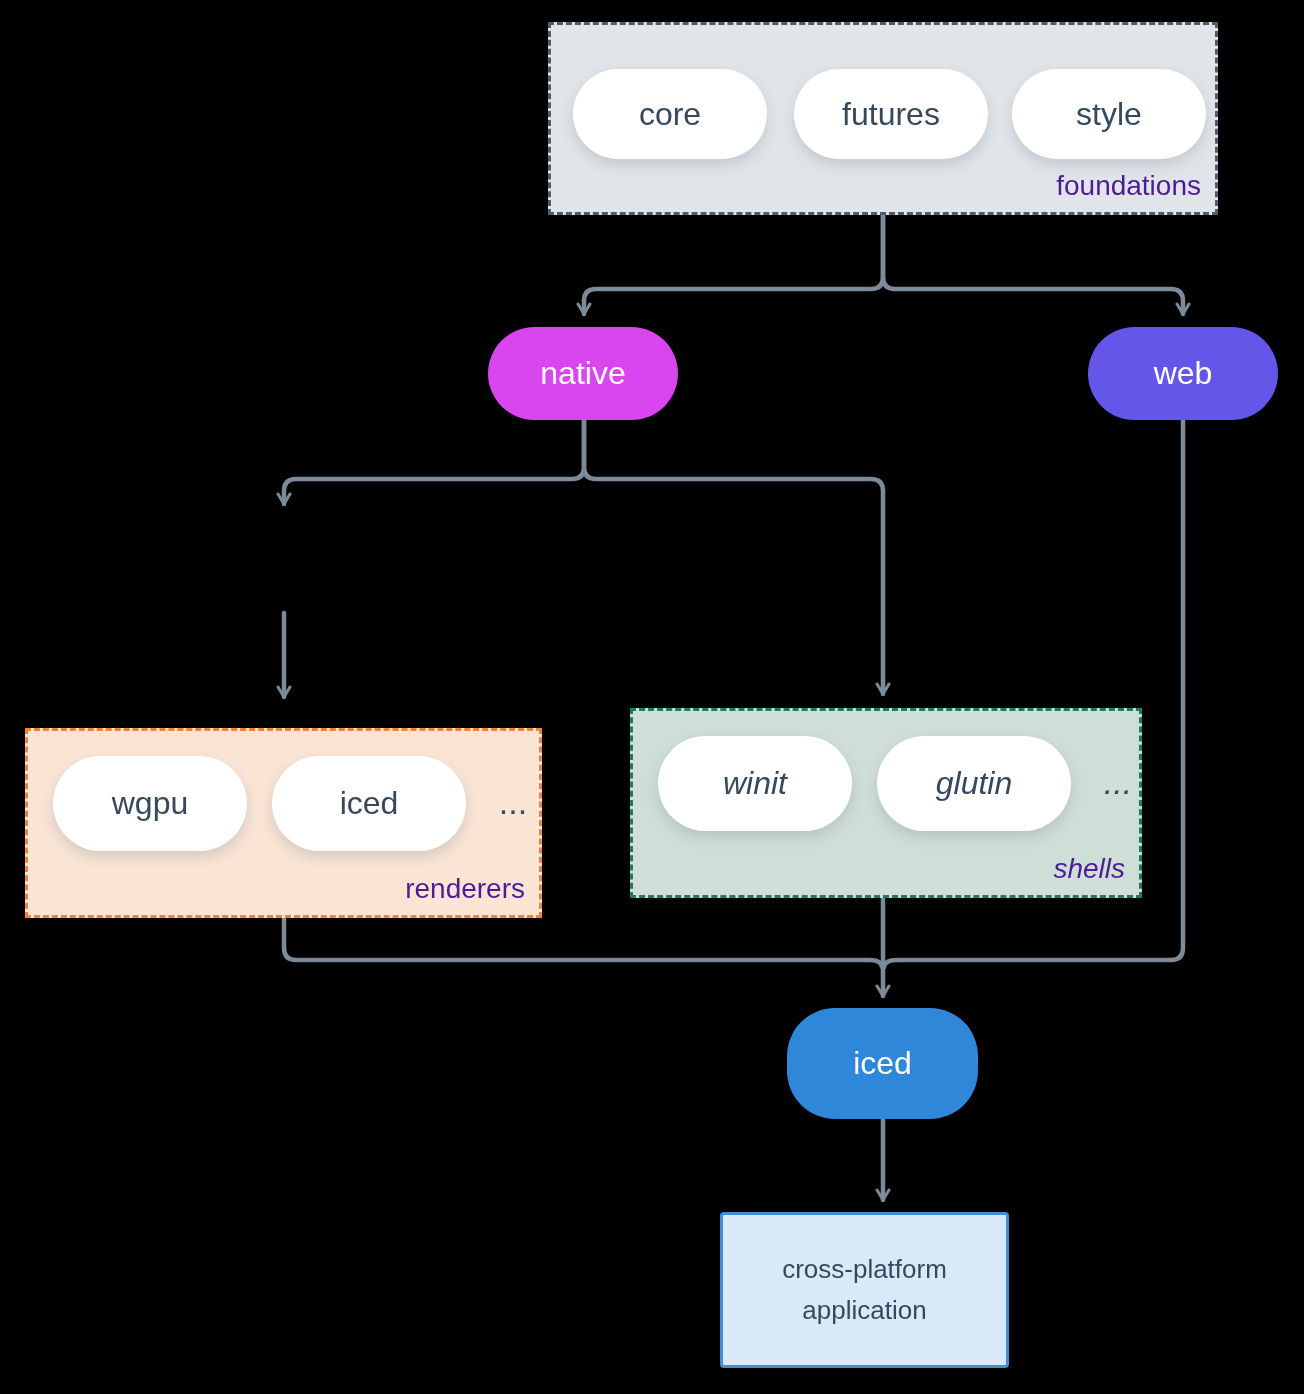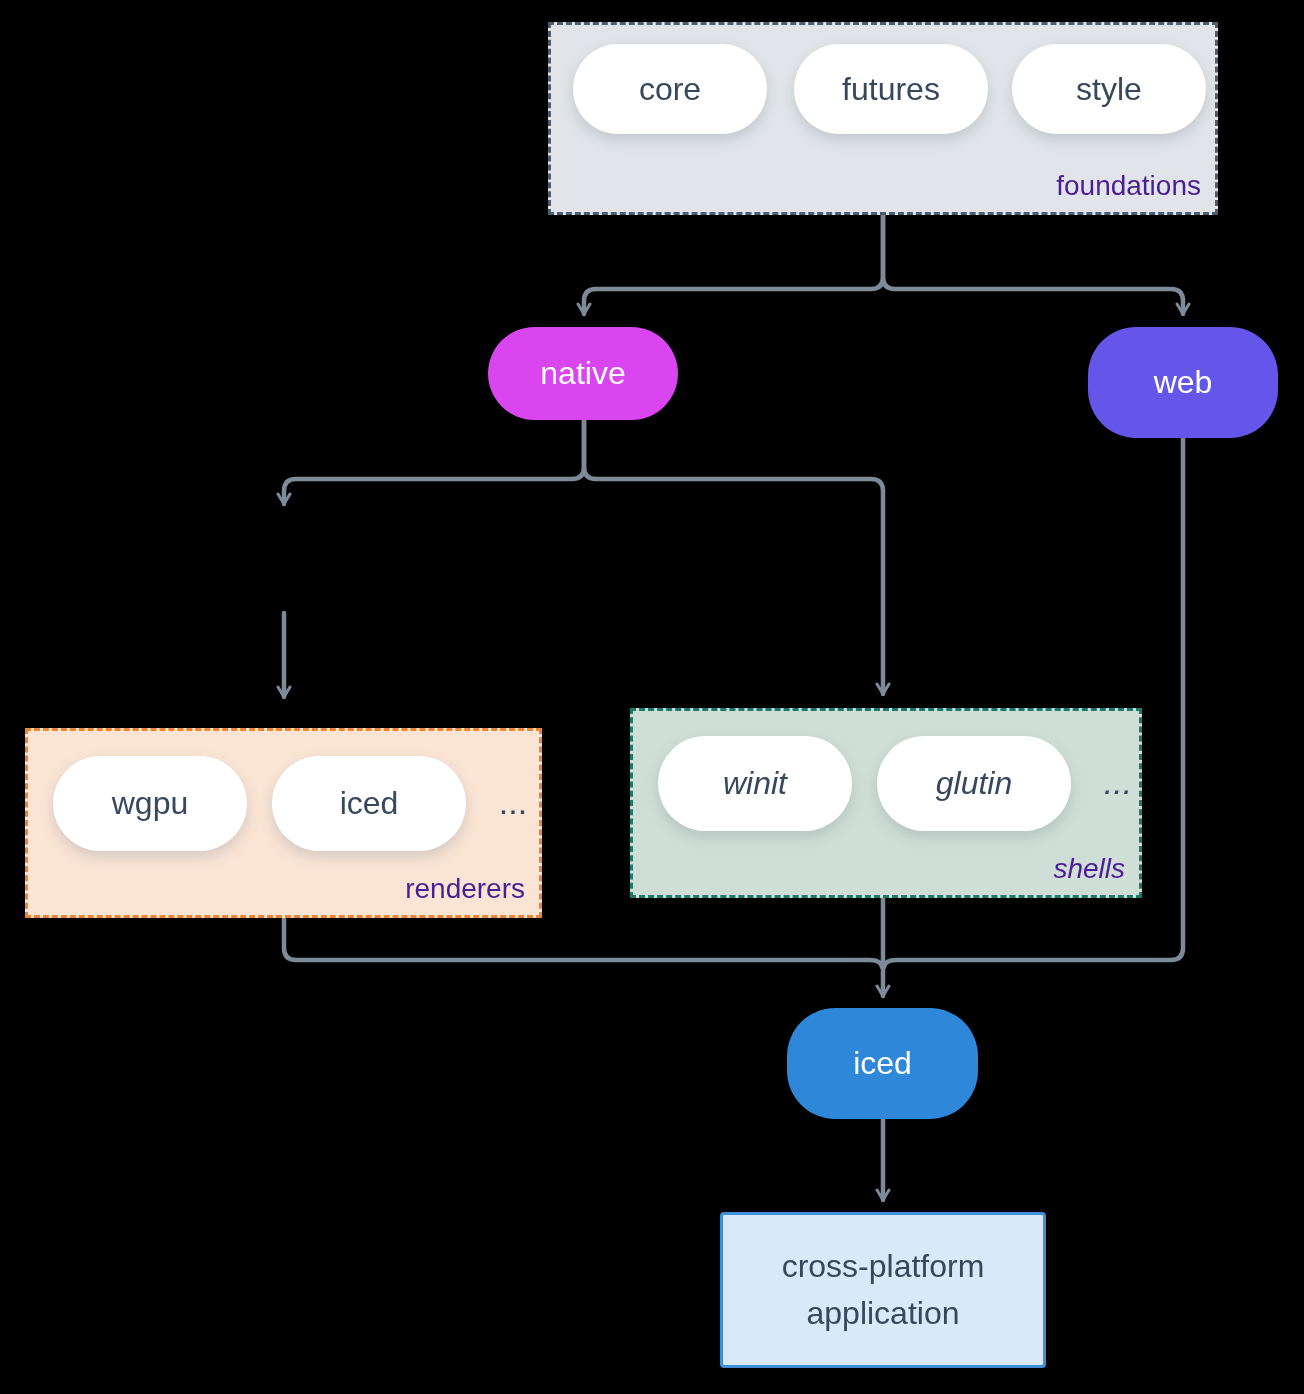--- a/index.html
+++ b/index.html
@@ -64,21 +64,21 @@
     justify-content: center;
     border-radius: 48px;
     font-size: 32px;
   }
   .pill.white {
     background: #ffffff;
     color: #36485c;
     width: 194px; height: 90px;
     box-shadow: 0 6px 14px rgba(90,100,115,0.22);
   }
-  .group-foundations .pill.white { top: 19px; }
+  .group-foundations .pill.white { top: 44px; }
   .group-renderers .pill.white, .group-shells .pill.white { top: 25px; height: 95px; }
   .pos-1 { left: 22px; }
   .pos-2 { left: 243px; }
   .pos-3 { left: 461px; }
   .gpos-1 { left: 25px; }
   .gpos-2 { left: 244px; }
   .ellipsis {
     position: absolute;
     left: 455px; top: 52px;
     width: 60px;
@@ -89,47 +89,47 @@
   .node {
     color: #ffffff;
   }
   .node-native {
     left: 488px; top: 327px;
     width: 190px; height: 93px;
     background: #d946ef;
   }
   .node-web {
     left: 1088px; top: 327px;
-    width: 190px; height: 111px;
+    width: 190px; height: 93px;
     background: #6356e8;
   }
   .node-graphics {
     left: 188px; top: 517px;
     width: 193px; height: 96px;
     background: #e3813d;
   }
   .node-iced {
     left: 787px; top: 1008px;
     width: 191px; height: 111px;
     background: #2e87d8;
   }
   .app-box {
     position: absolute;
     left: 720px; top: 1212px;
-    width: 326px; height: 156px;
+    width: 289px; height: 156px;
     box-sizing: border-box;
     background: #d8e9fa;
     border: 3px solid #3f8ed8;
     border-radius: 4px;
     display: flex;
     flex-direction: column;
     align-items: center;
     justify-content: center;
     gap: 10px;
-    font-size: 32px;
+    font-size: 26px;
     color: #35495c;
   }
 </style>
 </head>
 <body>
 
 <div class="canvas">
 
   <svg class="edges" viewBox="0 0 1304 1394">
     <defs>

